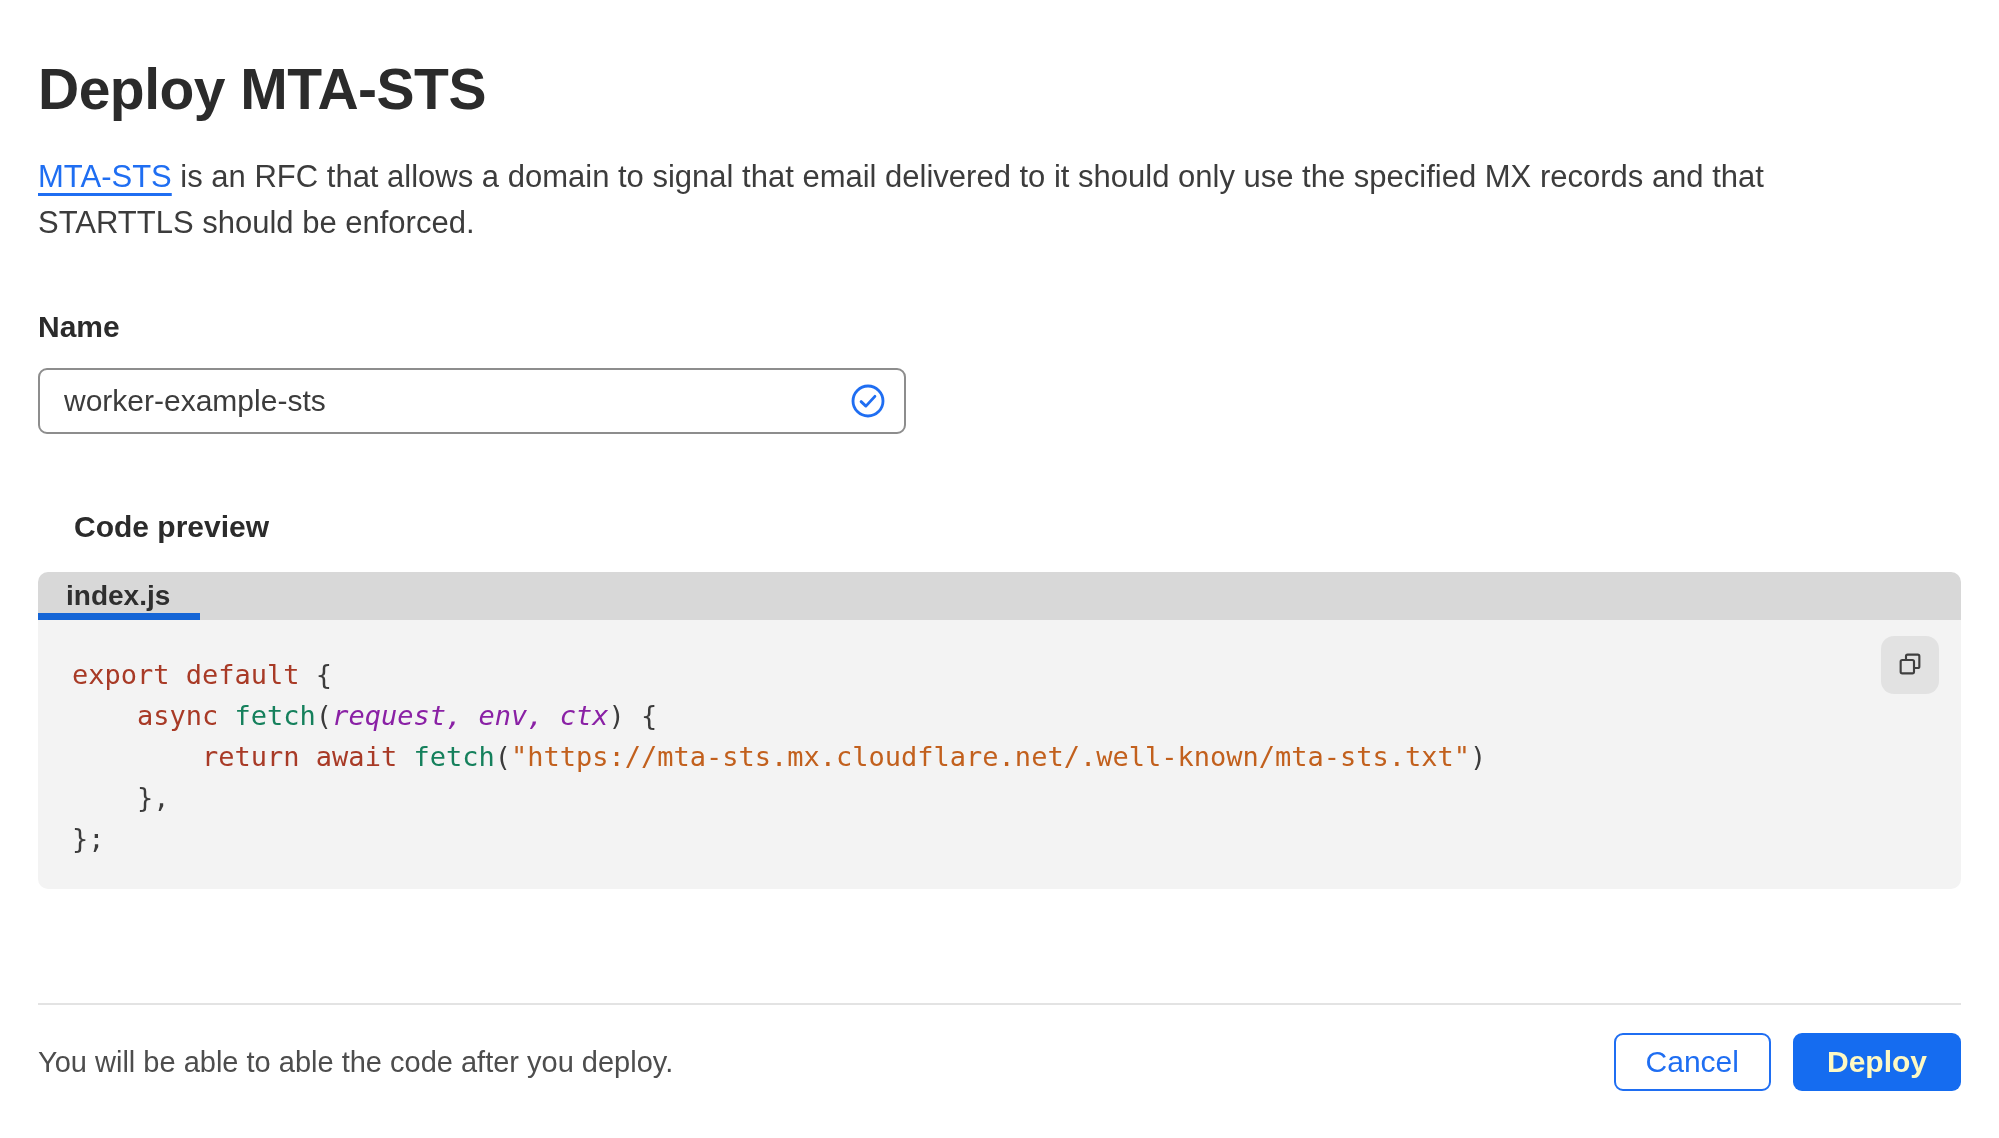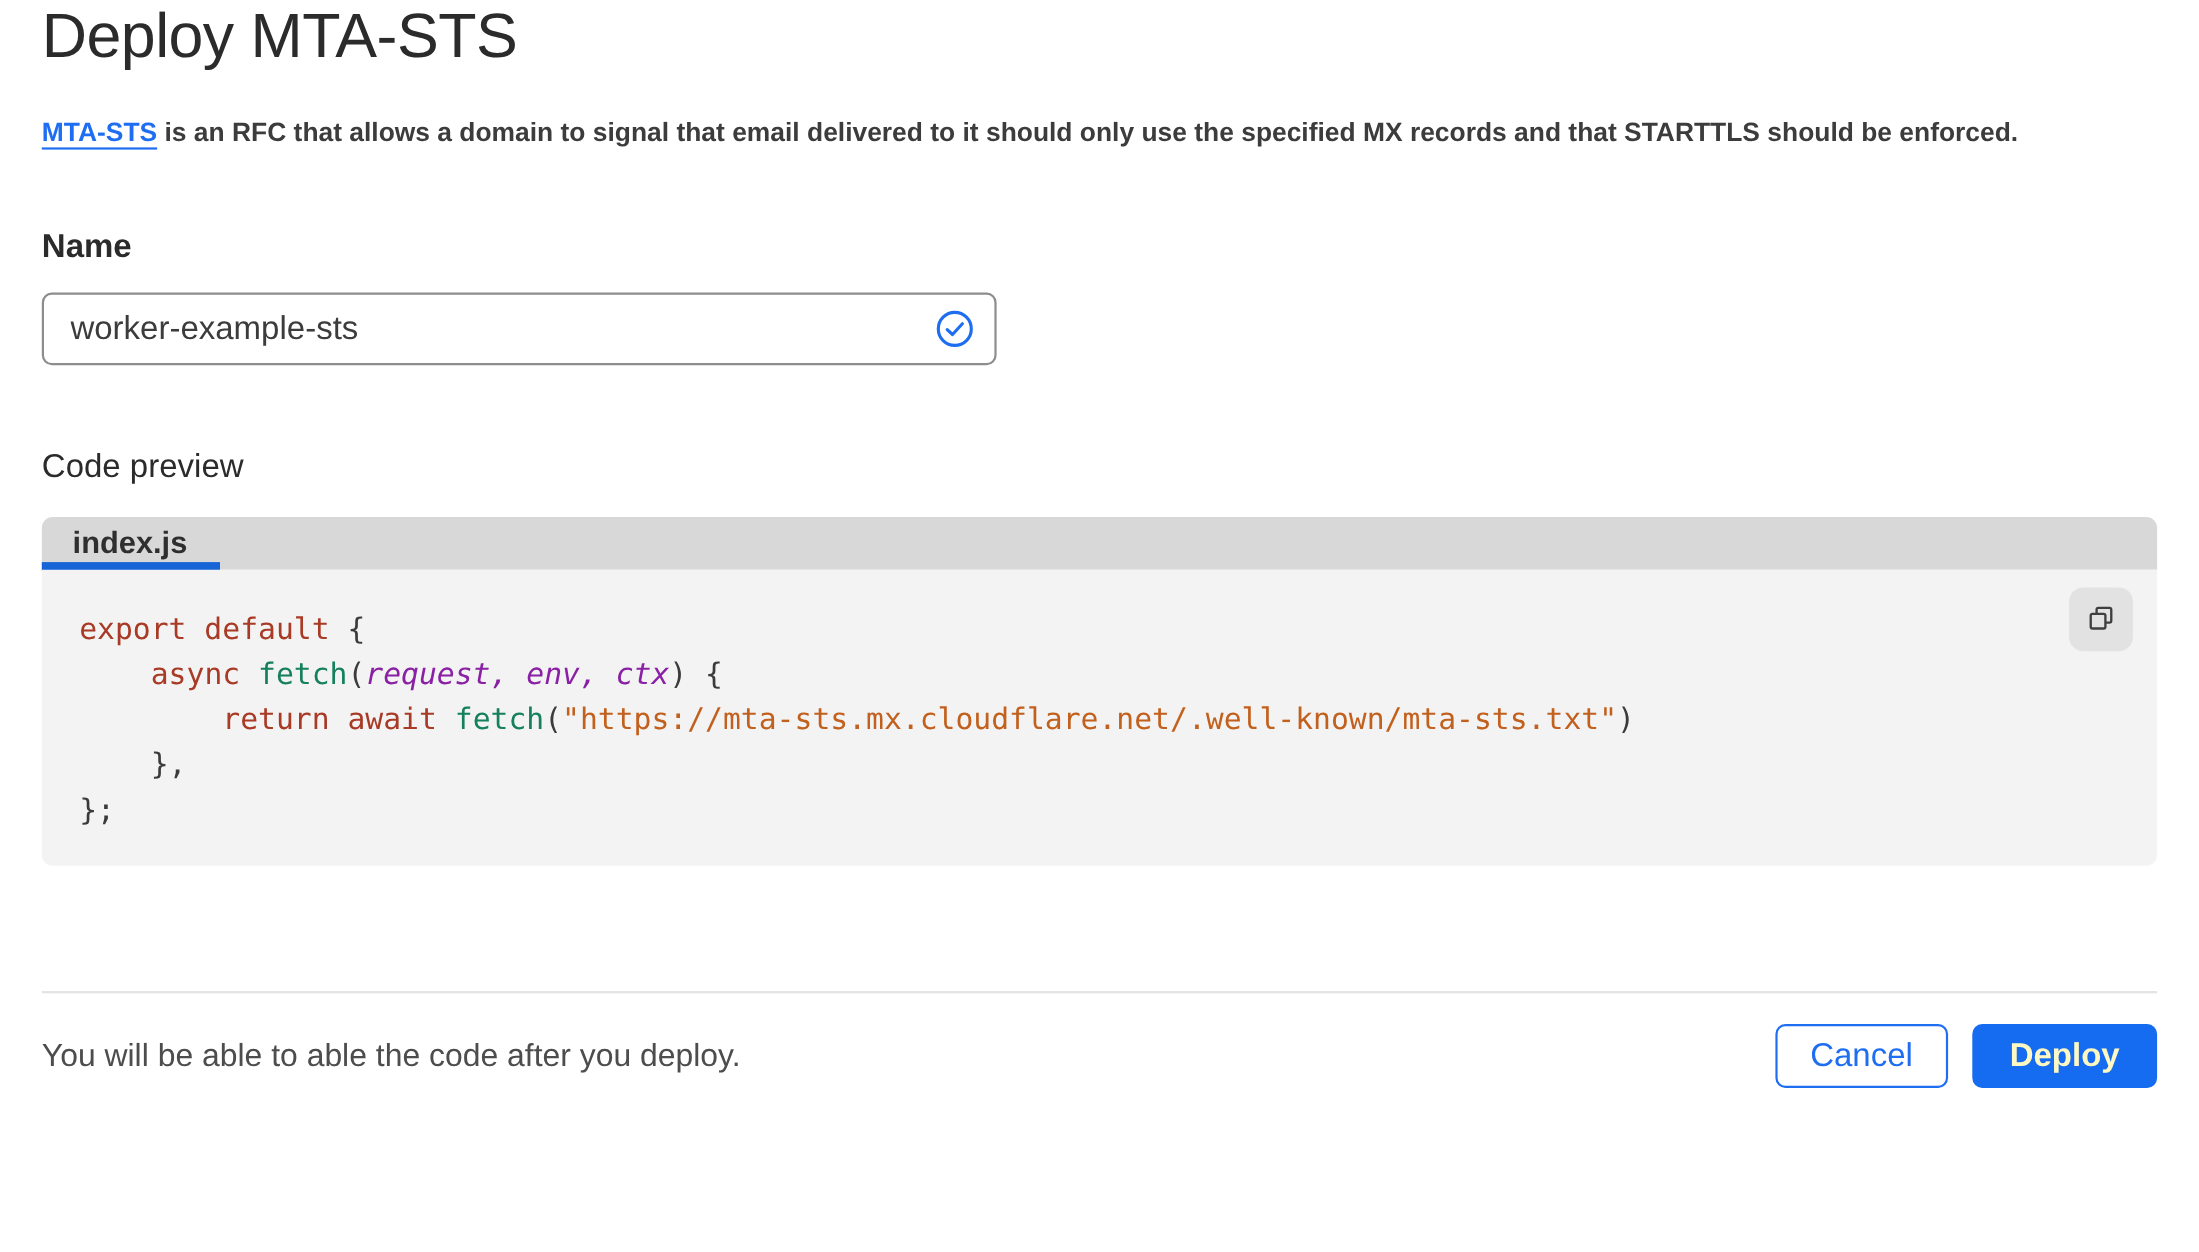--- a/index.html
+++ b/index.html
@@ -10,32 +10,34 @@
     --code-param:#8a21a5;
     --code-string:#c2601d;
     --code-punct:#3b3b3b;
   }
   *{box-sizing:border-box;margin:0;padding:0;}
   html,body{width:1999px;height:1138px;background:#ffffff;overflow:hidden;}
   body{font-family:"Liberation Sans", sans-serif;color:#2d2d2d;}
   .page{padding:0 38px;width:1999px;height:1138px;}
 
   .title{
+    padding-top:36px;
     font-size:57px;
-    font-weight:400;
+    font-weight:700;
     letter-spacing:-0.5px;
     color:#2b2b2b;
+    margin-top:20px;
   }
   .description{
     margin-top:32px;
-    font-size:24px;
+    font-size:31px;
     line-height:46px;
     color:#3c3c3c;
     max-width:1880px;
-    font-weight:700;
+    font-weight:400;
   }
   .description a{
     color:var(--accent-blue);
     text-decoration:underline;
     text-underline-offset:6px;
     cursor:pointer;
   }
 
   .field-label{
     margin-top:64px;
@@ -63,22 +65,23 @@
     font-family:"Liberation Sans", sans-serif;
     font-size:30px;
     color:#3c3c3c;
     background:transparent;
   }
   .valid-icon{display:flex;align-items:center;}
 
   .section-label{
     margin-top:76px;
     font-size:30px;
-    font-weight:400;
+    font-weight:700;
     color:#2b2b2b;
+    margin-left:36px;
   }
 
   .code-card{
     margin-top:28px;
     width:1923px;
     border-radius:10px;
   }
   .tabbar{
     height:48px;
     background:#d8d8d8;

